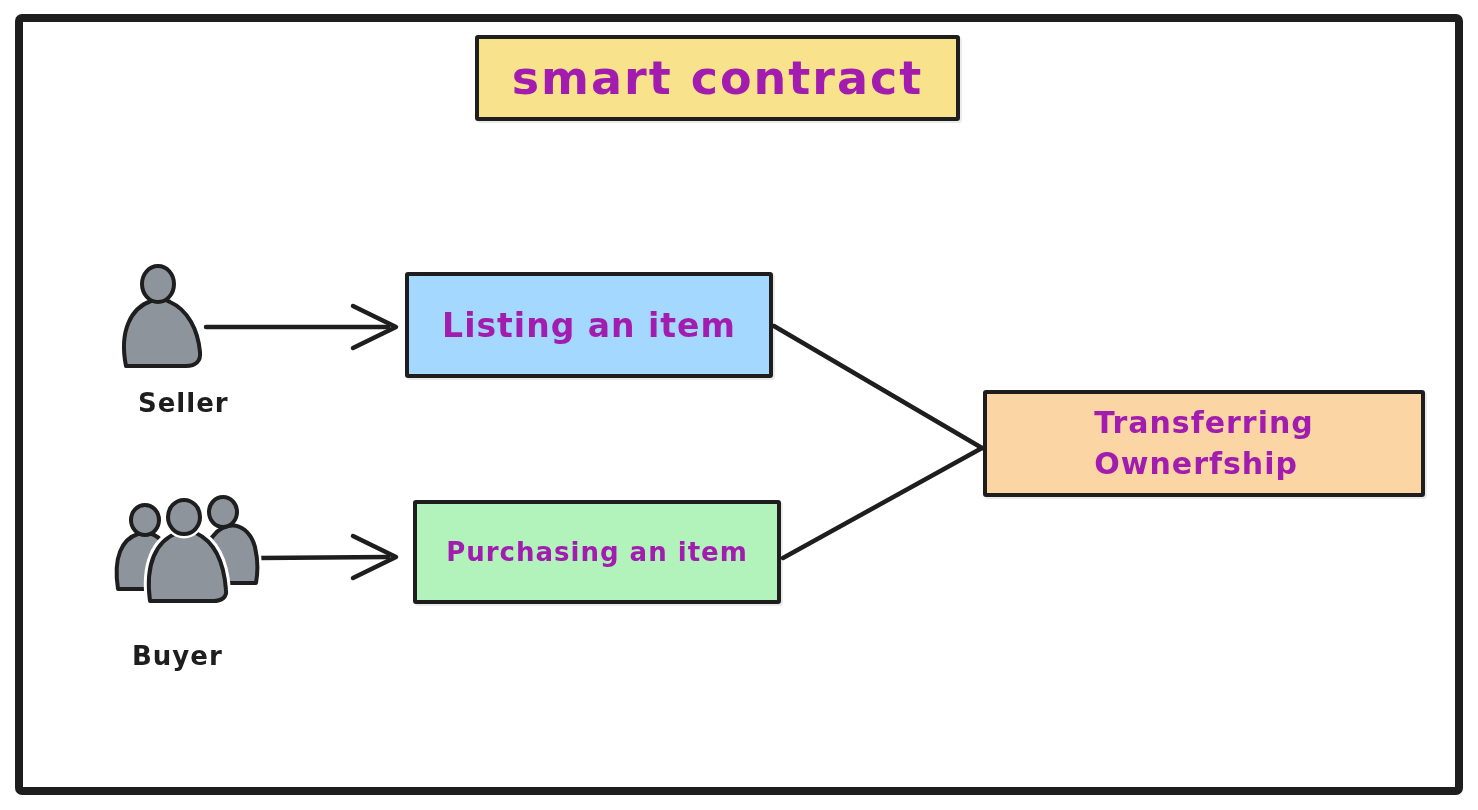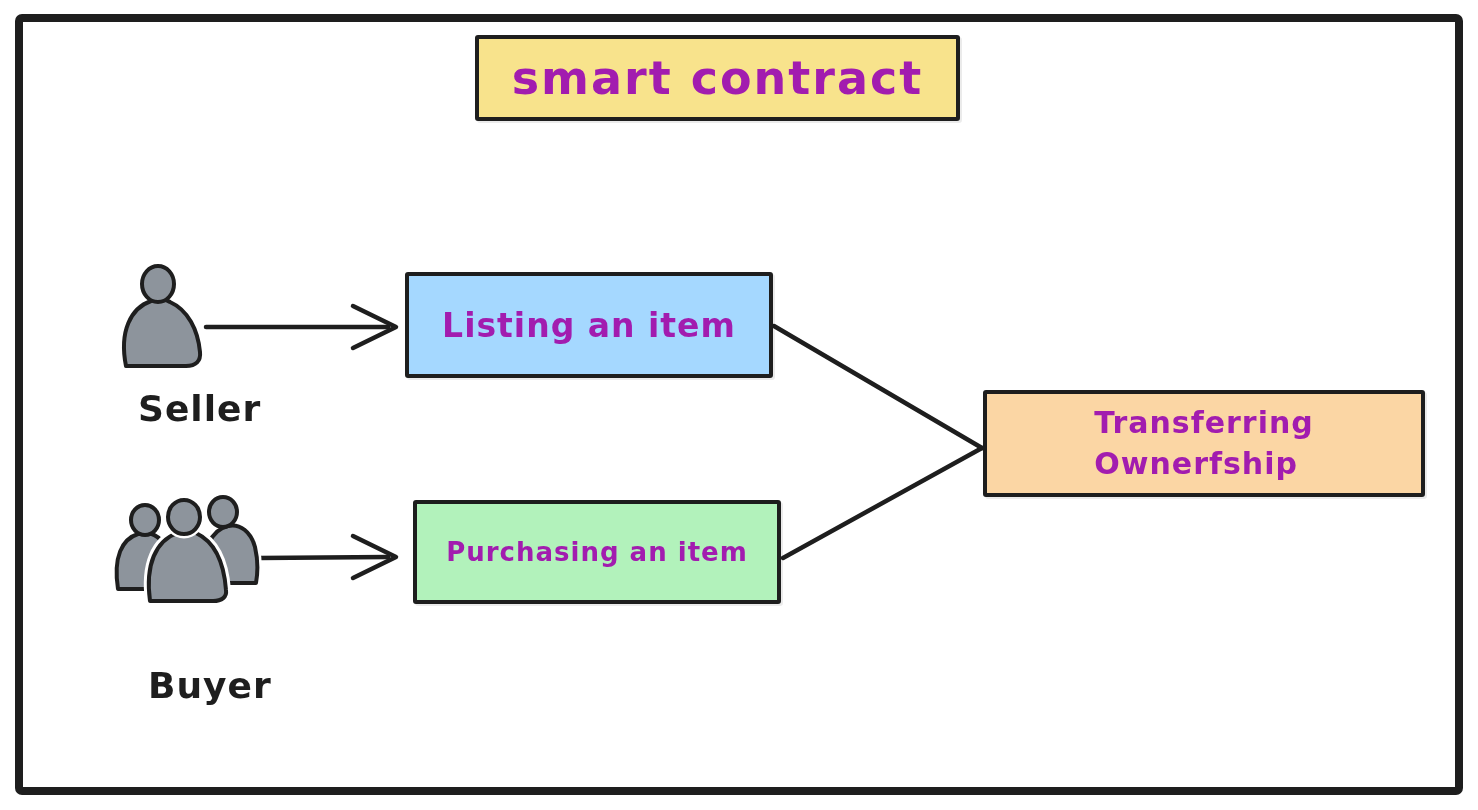--- a/index.html
+++ b/index.html
@@ -79,26 +79,26 @@
     font-weight: 600;
     letter-spacing: 1px;
   }
   .node-transferring .lines {
     text-align: left;
     line-height: 1.35;
   }
   .actor-label {
     position: absolute;
     color: #1e1e1e;
-    font-size: 36px;
+    font-size: 26px;
     font-weight: 600;
     letter-spacing: 1px;
   }
   .label-seller { left: 138px; top: 388px; }
-  .label-buyer  { left: 148px; top: 641px; margin-top: 24px; }
+  .label-buyer  { left: 132px; top: 641px; }
 </style>
 </head>
 <body>
 
 <div class="canvas">
 
   <div class="frame"></div>
 
   <svg class="layer" viewBox="0 0 1478 810" fill="none">
 

